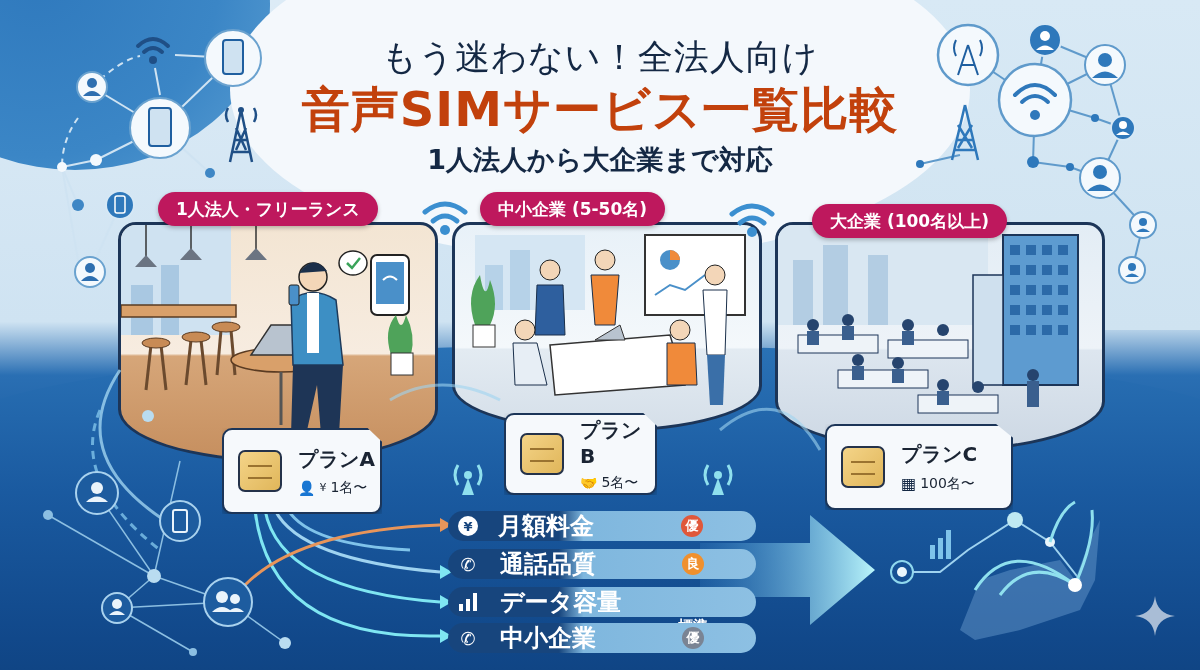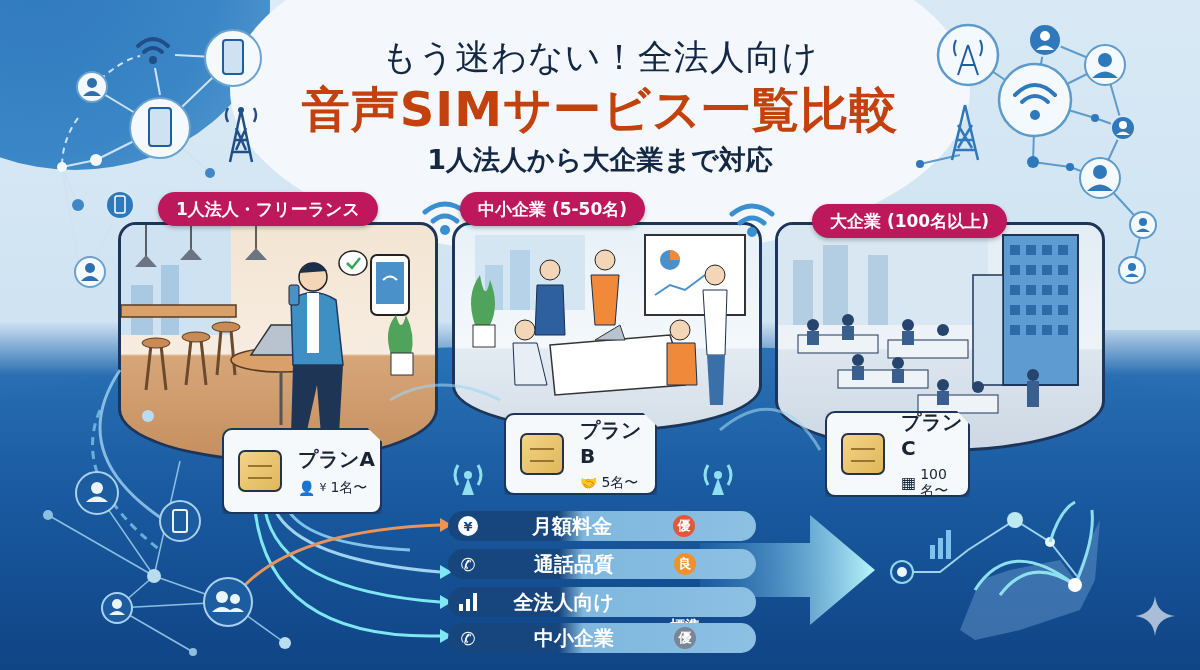--- a/index.html
+++ b/index.html
@@ -94,21 +94,21 @@
   .cmp-row {
     left: 448px; width: 308px; height: 30px;
     border-radius: 15px;
     background: linear-gradient(90deg, #17457d 0%, #17457d 36%, #7fb7de 44%, #8dc0e3 100%);
     display: flex; align-items: center;
   }
   .cmp-icon {
     width: 24px; height: 24px; margin-left: 8px; display: flex; align-items: center; justify-content: center;
     color: #fff; font-size: 15px; font-weight: bold;
   }
-  .cmp-label { color: #fff; font-weight: bold; font-size: 20px; margin-left: 4px; width: 130px; text-align: right; }
+  .cmp-label { color: #fff; font-weight: bold; font-size: 24px; margin-left: 20px; width: 130px; }
   .cmp-value-wrap { flex: 1; display: flex; justify-content: center; }
   .badge {
     width: 22px; height: 22px; border-radius: 50%; color: #fff; font-size: 13px; font-weight: bold;
     display: flex; align-items: center; justify-content: center;
   }
   .badge-text { color: #fff; font-weight: bold; font-size: 15px; margin-top: 48px; }
 
   
   .big-arrow {
     left: 700px; top: 515px; width: 180px; height: 110px;
@@ -364,21 +364,21 @@
 </svg>
 <svg class="abs" style="left:727px;top:200px" width="50" height="40">
   <g fill="none" stroke="#3b8fd0" stroke-width="5" stroke-linecap="round">
       <path d="M5 14 Q25 -2 45 14"></path>
       <path d="M13 23 Q25 13 37 23"></path>
     </g>
   <circle cx="25" cy="32" r="5" fill="#3b8fd0"></circle>
 </svg>
 
 <div class="abs pill" style="left:158px;top:192px">1人法人・フリーランス</div>
-<div class="abs pill" style="left:460px;top:192px">中小企業 (5-50名)</div>
+<div class="abs pill" style="left:480px;top:192px">中小企業 (5-50名)</div>
 <div class="abs pill" style="left:812px;top:204px">大企業 (100名以上)</div>
 
 <svg class="abs" style="left:0;top:340px" width="1200" height="330">
   <g fill="none" stroke-width="3">
     <path d="M120 30 Q60 120 180 190" stroke="#9fd3f0" opacity=".8"></path>
     <path d="M100 70 Q70 140 160 210" stroke="#7fc3ea" stroke-dasharray="8 6" opacity=".8"></path>
     <path d="M265 170 Q280 250 440 262" stroke="#7fe6f2"></path>
     <path d="M275 170 Q300 220 440 232" stroke="#9fd3f0"></path>
     <path d="M288 170 Q310 205 410 210" stroke="#7fc3ea"></path>
     <path d="M255 170 Q270 300 440 296" stroke="#7fe6f2"></path>
@@ -479,21 +479,21 @@
   <div class="sim-chip"></div>
   <div class="plan-text">
     <div class="plan-name">プランB</div>
     <div class="plan-sub">
       <span style="font-size:14px">🤝</span>
       <span>5名〜</span>
     </div>
   </div>
 </div>
 
-<div class="abs plan-card" style="left:825px;top:411px;width:145px;height:86px">
+<div class="abs plan-card" style="left:825px;top:424px;width:188px;height:86px">
   <div class="sim-chip"></div>
   <div class="plan-text">
     <div class="plan-name">プランC</div>
     <div class="plan-sub">
       <span style="color:#142844;font-size:16px;font-weight:bold">▦</span>
       <span>100名〜</span>
     </div>
   </div>
 </div>
 
@@ -512,21 +512,21 @@
     </span>
 </div>
 <div class="abs cmp-row" style="top:587px">
   <span class="cmp-icon">
     <svg width="20" height="18">
         <rect x="1" y="11" width="4" height="7" fill="#fff"></rect>
         <rect x="8" y="6" width="4" height="12" fill="#fff"></rect>
         <rect x="15" y="0" width="4" height="18" fill="#fff"></rect>
       </svg>
   </span>
-  <span class="cmp-label">全法人向け</span>
+  <span class="cmp-label">データ容量</span>
   <span class="cmp-value-wrap">
       <span class="badge-text">標準</span>
     </span>
 </div>
 <div class="abs cmp-row" style="top:623px">
   <span class="cmp-icon" style="font-size:18px">✆</span>
   <span class="cmp-label">中小企業</span>
   <span class="cmp-value-wrap">
       <span class="badge" style="background:#7a8494">優</span>
     </span>

